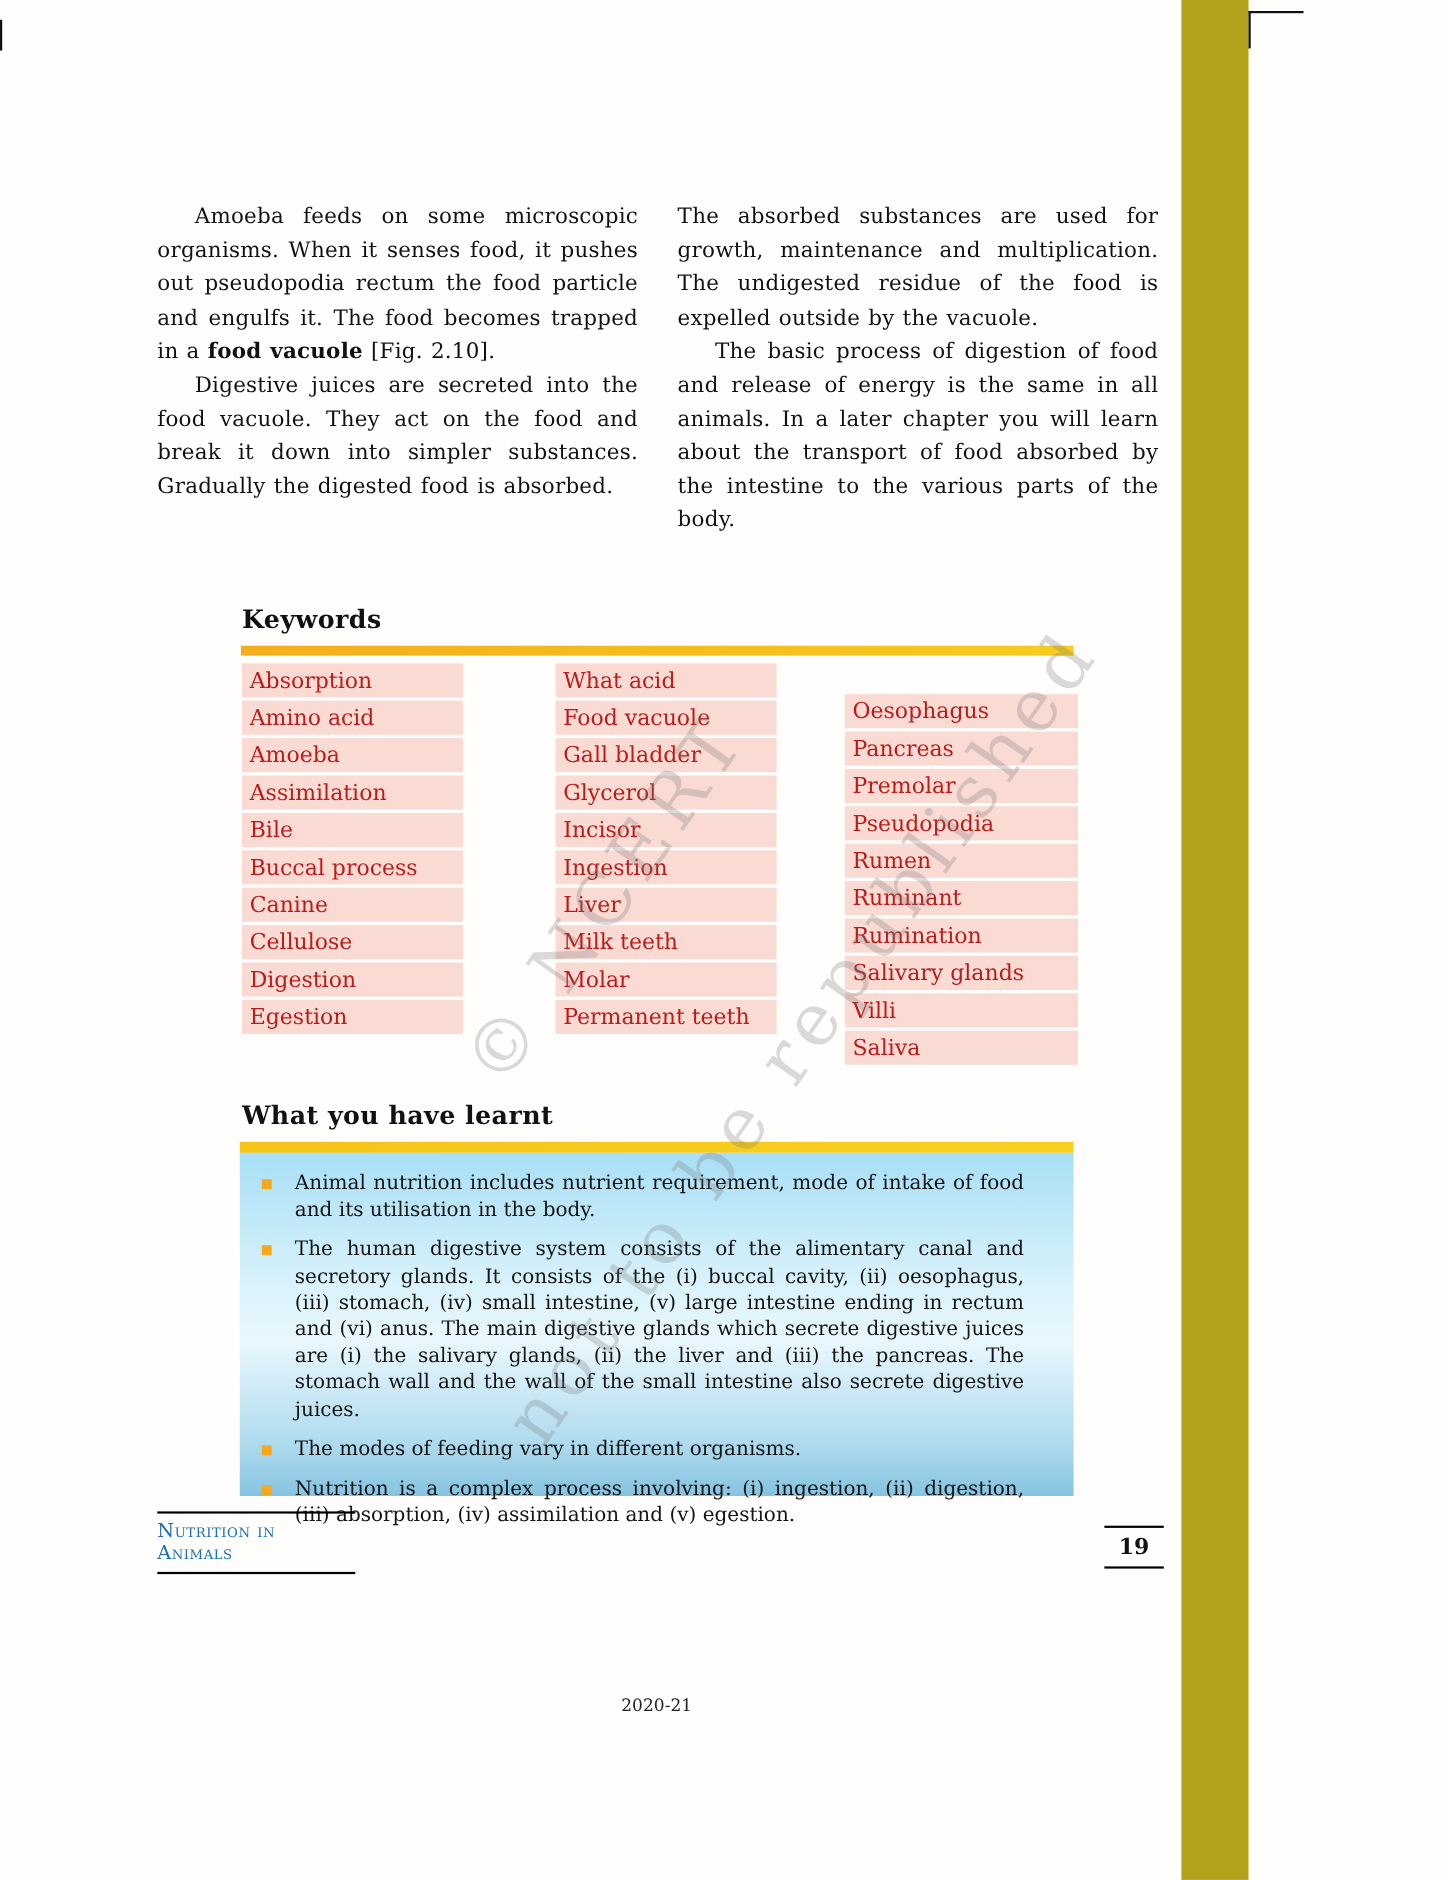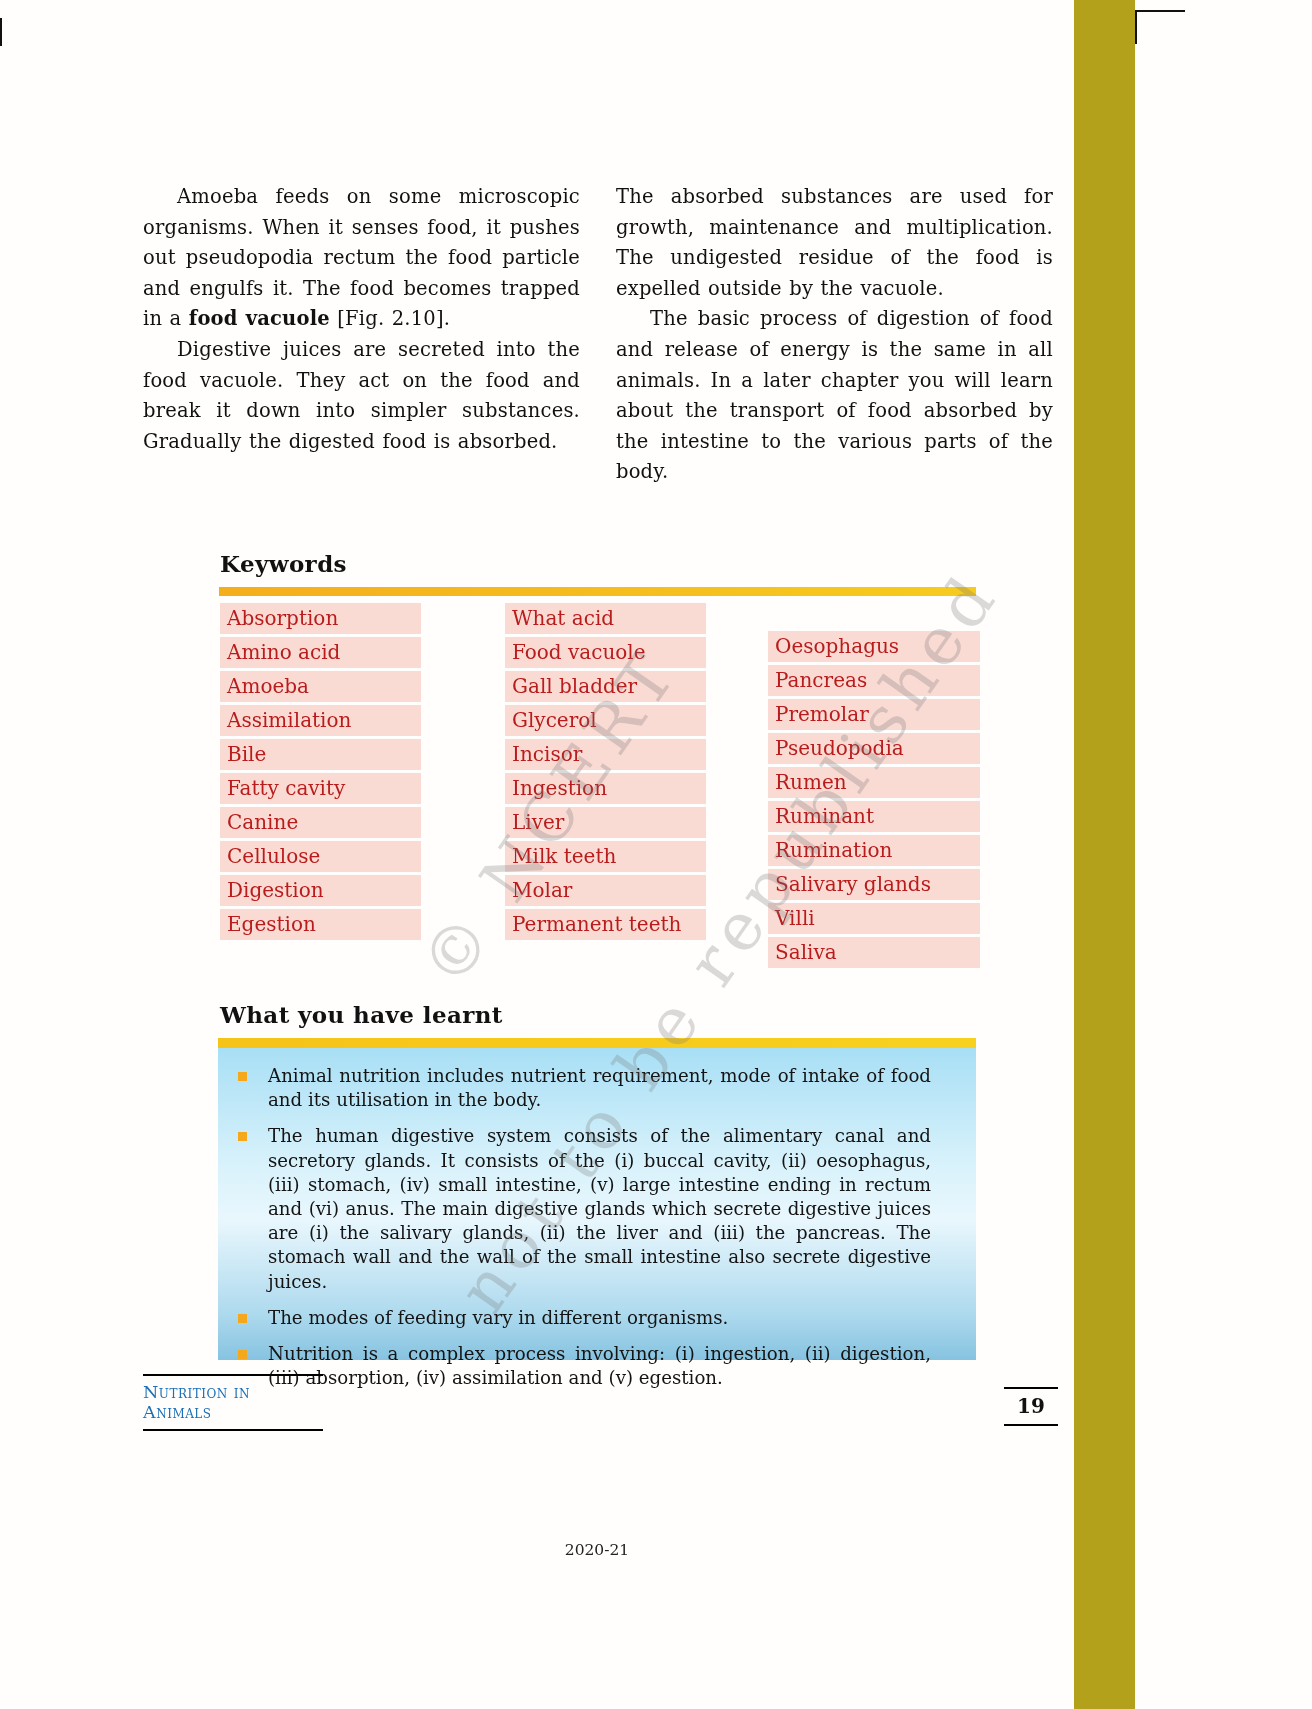--- a/index.html
+++ b/index.html
@@ -76,21 +76,21 @@
 
   <div class="kw-heading">Keywords</div>
   <div class="kw-bar"></div>
 
   <div class="kw-col kw-col1">
     <div class="kw-row">Absorption</div>
     <div class="kw-row">Amino acid</div>
     <div class="kw-row">Amoeba</div>
     <div class="kw-row">Assimilation</div>
     <div class="kw-row">Bile</div>
-    <div class="kw-row">Fatty cavity</div>
+    <div class="kw-row">Buccal process</div>
     <div class="kw-row">Canine</div>
     <div class="kw-row">Cellulose</div>
     <div class="kw-row">Digestion</div>
     <div class="kw-row">Egestion</div>
   </div>
 
   <div class="kw-col kw-col2">
     <div class="kw-row">What acid</div>
     <div class="kw-row">Food vacuole</div>
     <div class="kw-row">Gall bladder</div>

